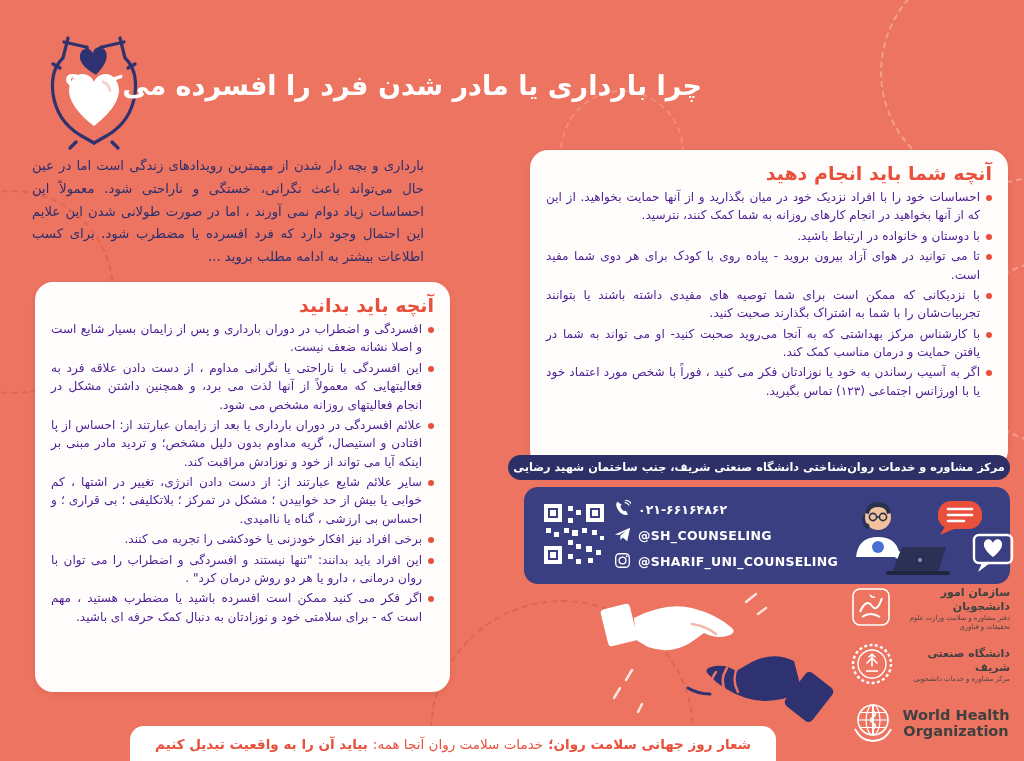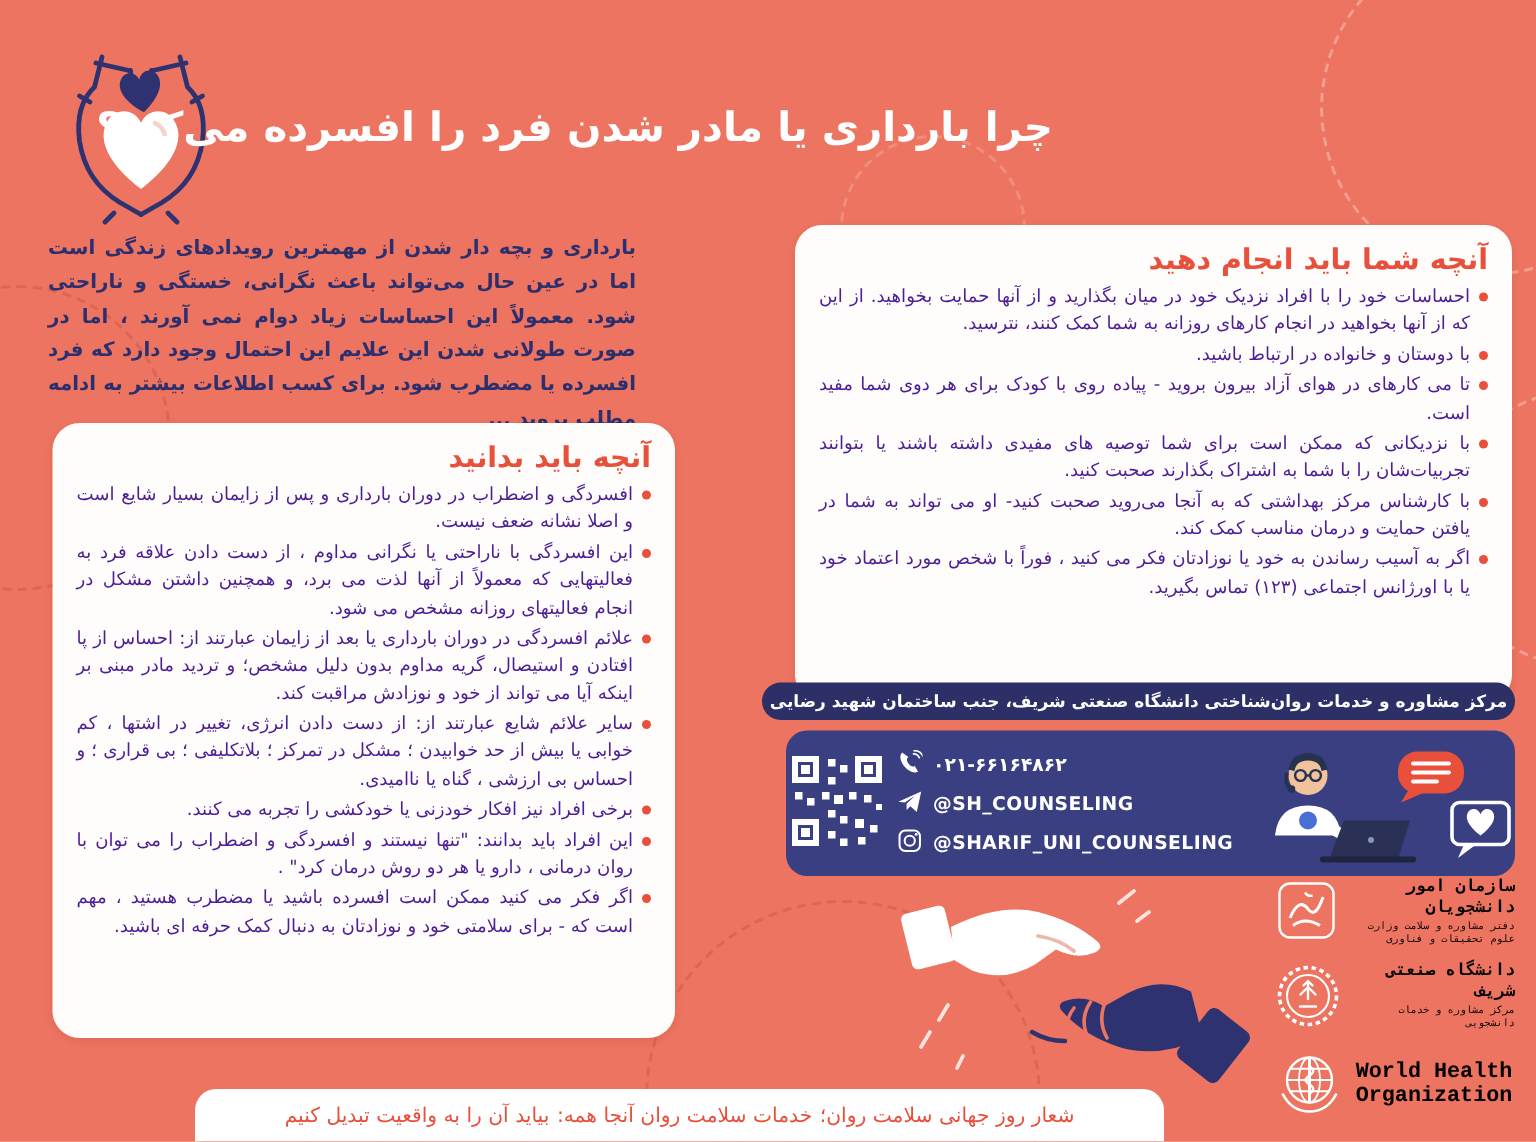--- a/index.html
+++ b/index.html
@@ -2,52 +2,52 @@
 <html lang="fa" dir="rtl"><head>
 <meta charset="utf-8">
 <style>
   html,body{margin:0;padding:0;}
   body{font-family:"DejaVu Sans",sans-serif;}
   .page{position:relative;width:1024px;height:761px;background:#ed7460;overflow:hidden;direction:rtl;}
   .arc{position:absolute;border:2px dashed rgba(255,255,255,.30);border-radius:50%;pointer-events:none;}
   .arc.dark{border-color:rgba(150,40,25,.18);}
   
   .title{position:absolute;right:322px;top:52px;color:#fff;font-size:27px;font-weight:bold;white-space:nowrap;letter-spacing:-.5px;}
-  .intro{position:absolute;right:600px;left:30px;top:142px;width:392px;color:#2b2f6e;font-size:13.2px;font-weight:bold;line-height:1.72;text-align:justify;}
+  .intro{position:absolute;right:600px;left:30px;top:142px;width:392px;color:#2b2f6e;font-size:13.2px;font-weight:normal;line-height:1.72;text-align:justify;}
   
   .wbox{position:absolute;background:#fffdfb;border-radius:18px;box-shadow:0 2px 6px rgba(120,30,15,.12);padding:12px 16px;box-sizing:border-box;}
   .wbox h2{margin:0 0 4px 0;color:#e8503b;font-size:19px;font-weight:bold;}
   .know{right:574px;left:35px;top:282px;width:415px;height:410px;}
   .do{left:auto;right:16px;top:150px;width:478px;height:318px;}
   .blist{margin:0;padding:0;list-style:none;}
   .blist li{display:flex;align-items:flex-start;color:#4c1d95;font-size:12.1px;line-height:1.52;text-align:justify;margin:0 0 2px 0;}
   .blist .dot{flex:0 0 auto;width:6px;height:6px;border-radius:50%;background:#e8503b;margin-top:7px;margin-left:6px;}
   
   .strip{position:absolute;left:508px;top:455px;width:502px;height:25px;background:#2c3067;border-radius:13px;color:#fff;
          font-size:11.3px;font-weight:bold;display:flex;align-items:center;justify-content:center;box-sizing:border-box;}
   .contact{position:absolute;left:524px;top:487px;width:486px;height:97px;background:#3a3f82;border-radius:14px;
-           display:flex;align-items:center;direction:ltr;padding:8px 2px;box-sizing:border-box;gap:8px;}
+           display:flex;align-items:center;direction:ltr;padding:8px 18px;box-sizing:border-box;gap:8px;}
   .qr{flex:0 0 auto;}
   .clines{display:flex;flex-direction:column;gap:6px;}
   .crow{display:flex;align-items:center;gap:7px;color:#fff;font-size:12.5px;font-weight:bold;letter-spacing:.3px;}
   .crow .txt{direction:ltr;unicode-bidi:bidi-override;}
   .cart{margin-left:auto;display:flex;align-items:flex-end;}
   
   .logos{position:absolute;left:auto;right:14px;top:586px;width:160px;display:flex;flex-direction:column;gap:9px;}
   .lrow{display:flex;align-items:center;gap:6px;}
-  .lrow .ltxt{flex:1;text-align:right;color:#000000;font-family:Liberation Mono, monospace;}
+  .lrow .ltxt{flex:1;text-align:right;color:#404040;}
   .lrow .lt{font-size:11px;font-weight:bold;line-height:1.25;}
   .lrow .ls{font-size:6.8px;line-height:1.4;opacity:.95;}
   .who-row{direction:ltr;}
   .who-row .ltxt{text-align:left;}
   .who-row .lt{font-size:14.5px;line-height:1.1;text-align:center;}
   
   .footer{position:absolute;left:130px;top:726px;width:646px;height:35px;background:#fff;border-radius:14px 14px 0 0;
           display:flex;align-items:center;justify-content:center;gap:5px;color:#e8503b;font-size:13.5px;direction:rtl;}
-  .footer .b{font-weight:normal;}
+  .footer .b{font-weight:bold;}
   .hands{position:absolute;right:860px;top:24px;}
   .heart-sm{position:absolute;left:74px;top:42px;right:auto;}
   .shake{position:absolute;left:596px;top:584px;}
 </style>
 </head>
 <body>
 
 <div class="page">
 
   <div class="arc" style="left:880px;top:-40px;width:220px;height:220px;"></div>
@@ -91,21 +91,21 @@
       <li>
           <span class="dot"></span>
           <span>احساسات خود را با افراد نزدیک خود در میان بگذارید و از آنها حمایت بخواهید. از این که از آنها بخواهید در انجام کارهای روزانه به شما کمک کنند، نترسید.</span>
         </li>
       <li>
           <span class="dot"></span>
           <span>با دوستان و خانواده در ارتباط باشید.</span>
         </li>
       <li>
           <span class="dot"></span>
-          <span>تا می کارهای در هوای آزاد بیرون بروید - پیاده روی با کودک برای هر دوی شما مفید است.</span>
+          <span>تا می توانید در هوای آزاد بیرون بروید - پیاده روی با کودک برای هر دوی شما مفید است.</span>
         </li>
       <li>
           <span class="dot"></span>
           <span>با نزدیکانی که ممکن است برای شما توصیه های مفیدی داشته باشند یا بتوانند تجربیات‌شان را با شما به اشتراک بگذارند صحبت کنید.</span>
         </li>
       <li>
           <span class="dot"></span>
           <span>با کارشناس مرکز بهداشتی که به آنجا می‌روید صحبت کنید- او می تواند به شما در یافتن حمایت و درمان مناسب کمک کند.</span>
         </li>
       <li>

